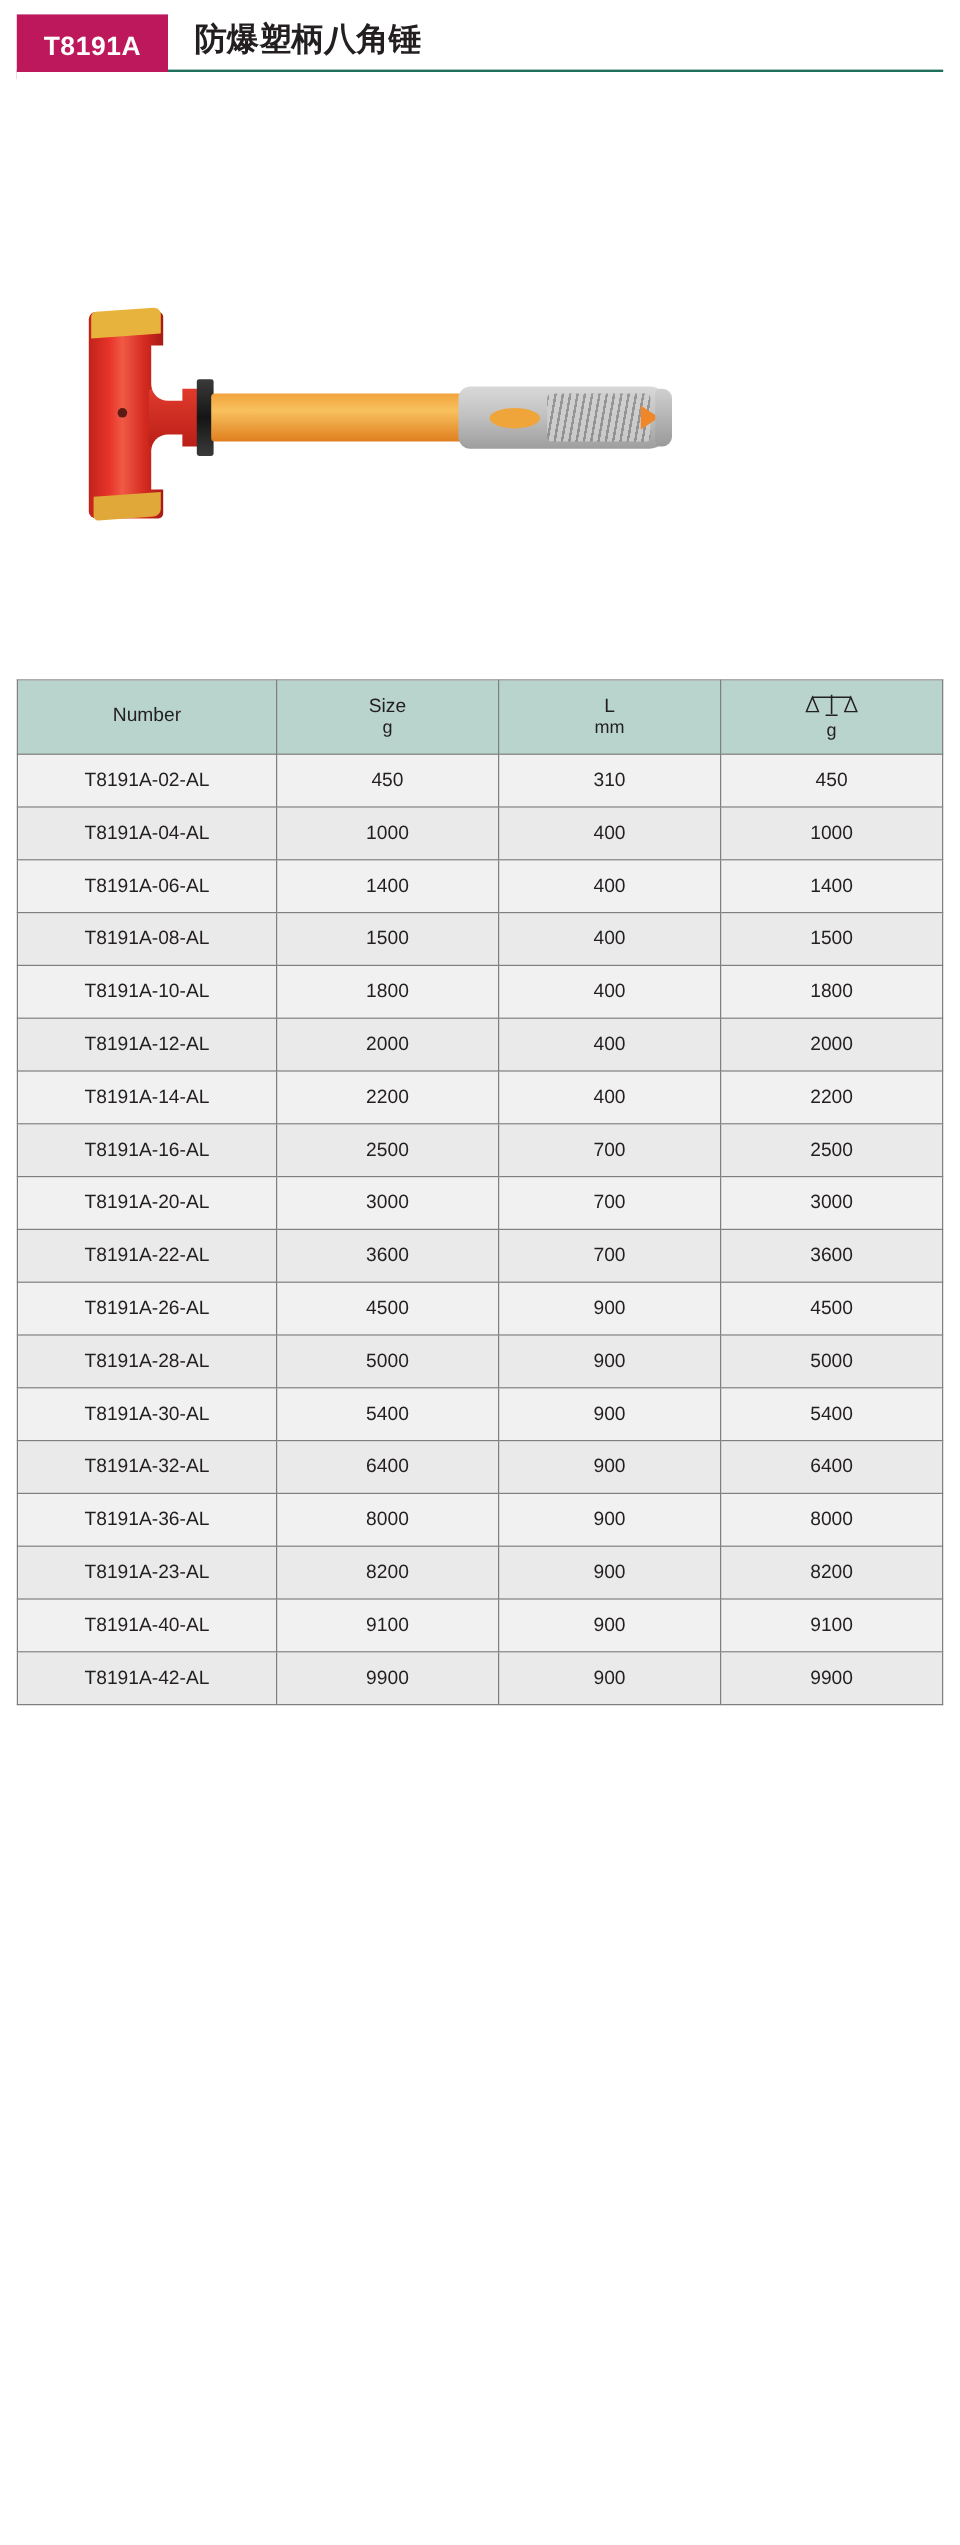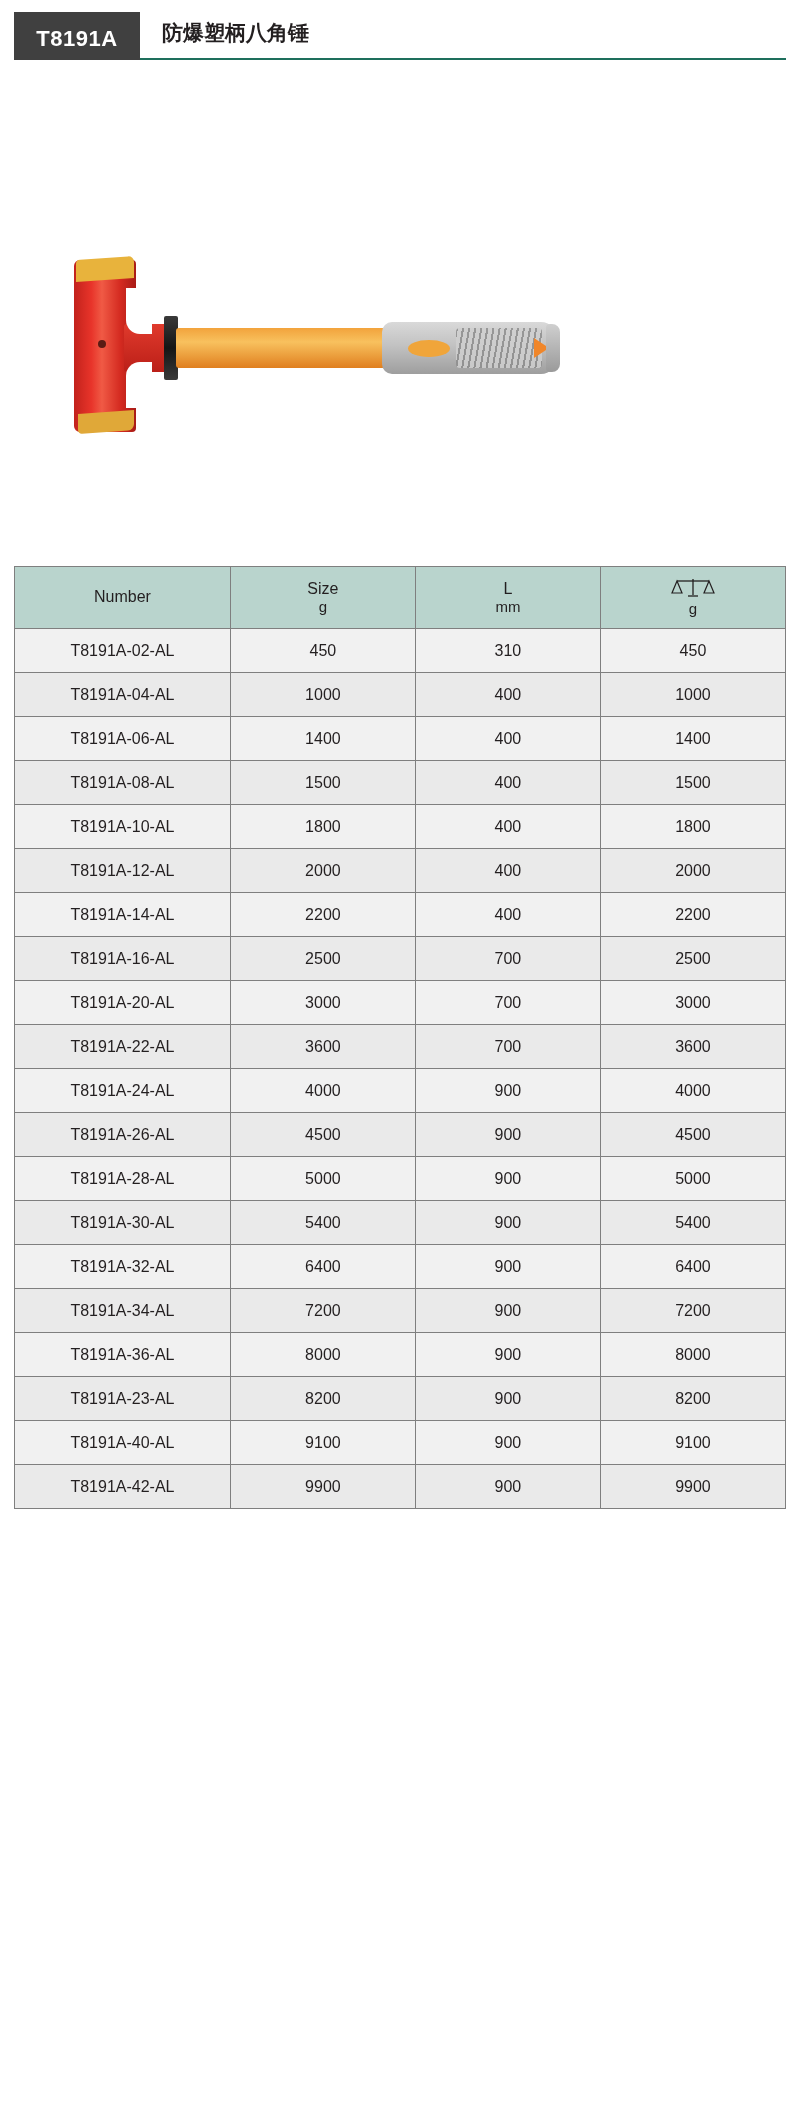--- a/index.html
+++ b/index.html
@@ -23,38 +23,38 @@
 
   
   .header {
     display: flex;
     align-items: stretch;
     height: 48px;
     margin: 12px 14px 0 14px;
     border-bottom: 2px solid #1e6f5c;
   }
   .header-code {
-    background: #404040;
+    background: #be185d;
     color: #ffffff;
     font-size: 22px;
     font-weight: bold;
     letter-spacing: 0.5px;
     display: flex;
     align-items: center;
     justify-content: center;
     width: 126px;
     min-width: 126px;
     height: 54px;
   }
   .header-title {
     flex: 1;
     display: flex;
     align-items: center;
     padding-left: 22px;
-    font-size: 21px;
+    font-size: 27px;
     font-weight: bold;
     color: #231f20;
     height: 42px;
     font-family: "DejaVu Sans", "Liberation Sans", sans-serif;
   }
 
   
   .product-area {
     position: relative;
     margin: 0 14px;
@@ -353,26 +353,20 @@
           <td>700</td>
           <td>3000</td>
         </tr>
         <tr>
           <td>T8191A-22-AL</td>
           <td>3600</td>
           <td>700</td>
           <td>3600</td>
         </tr>
         <tr>
-          <td>T8191A-24-AL</td>
-          <td>4000</td>
-          <td>900</td>
-          <td>4000</td>
-        </tr>
-        <tr>
           <td>T8191A-26-AL</td>
           <td>4500</td>
           <td>900</td>
           <td>4500</td>
         </tr>
         <tr>
           <td>T8191A-28-AL</td>
           <td>5000</td>
           <td>900</td>
           <td>5000</td>
@@ -383,26 +377,20 @@
           <td>900</td>
           <td>5400</td>
         </tr>
         <tr>
           <td>T8191A-32-AL</td>
           <td>6400</td>
           <td>900</td>
           <td>6400</td>
         </tr>
         <tr>
-          <td>T8191A-34-AL</td>
-          <td>7200</td>
-          <td>900</td>
-          <td>7200</td>
-        </tr>
-        <tr>
           <td>T8191A-36-AL</td>
           <td>8000</td>
           <td>900</td>
           <td>8000</td>
         </tr>
         <tr>
           <td>T8191A-23-AL</td>
           <td>8200</td>
           <td>900</td>
           <td>8200</td>

